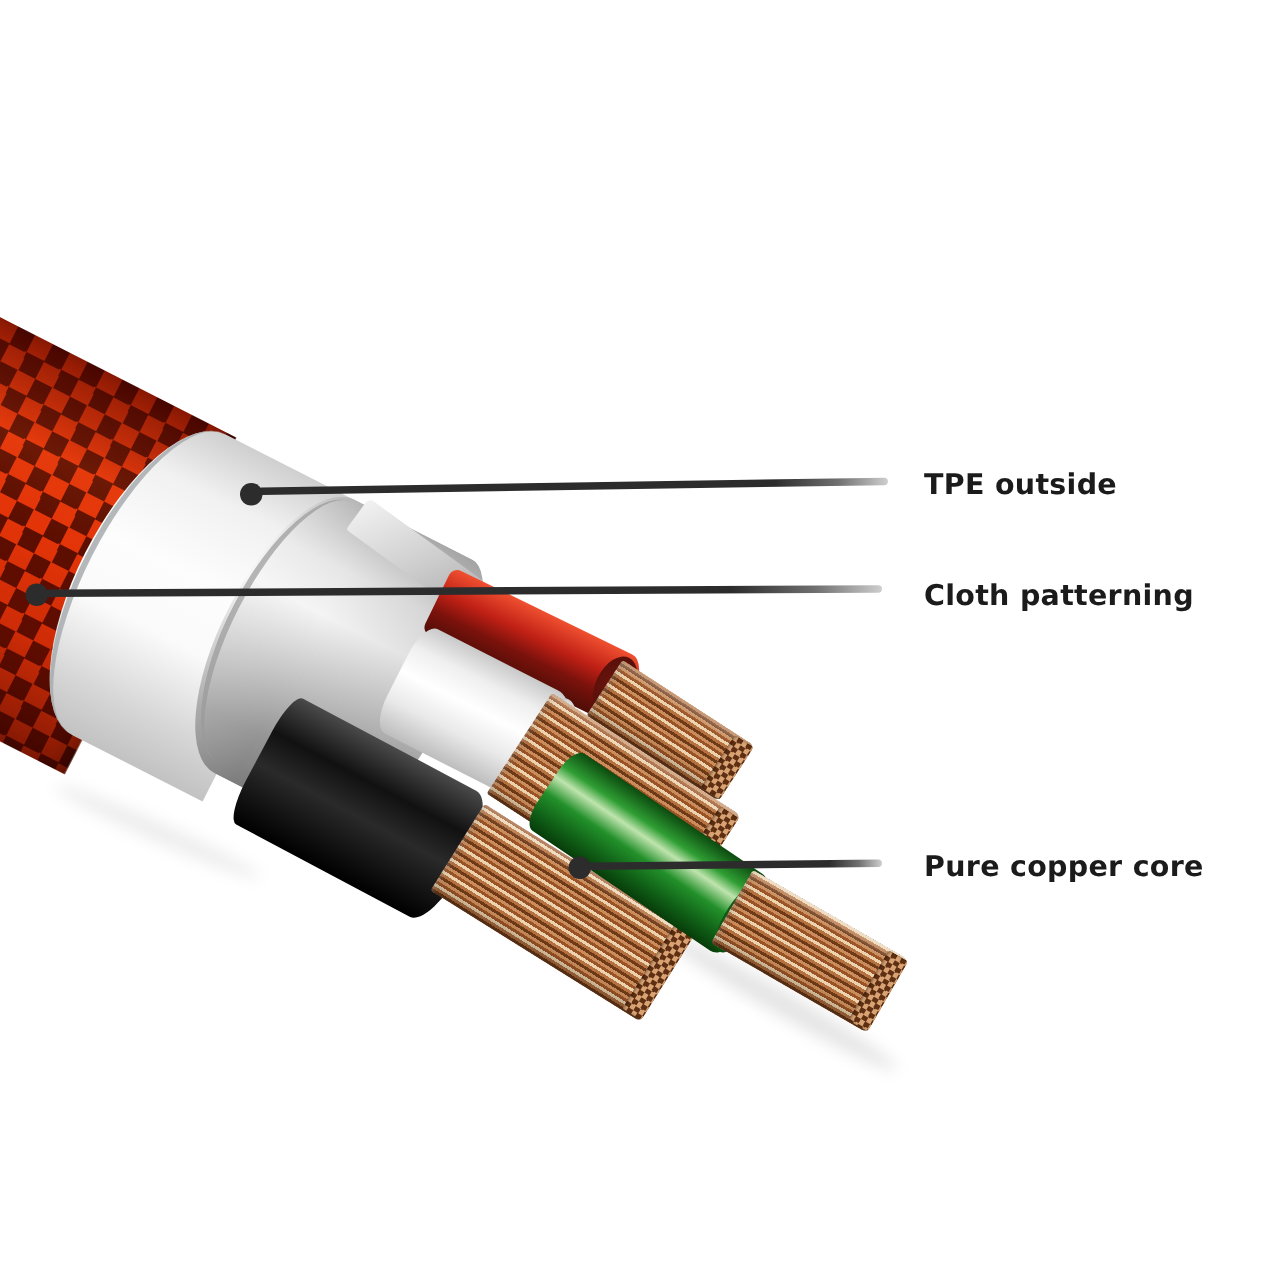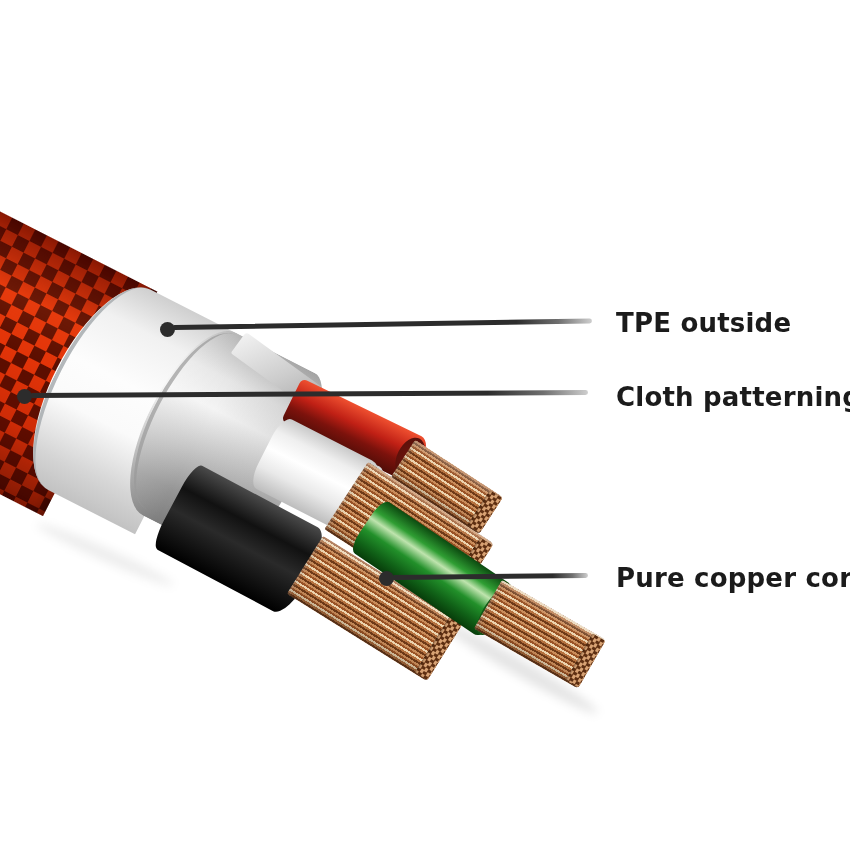--- a/index.html
+++ b/index.html
@@ -125,21 +125,21 @@
   }
   .dot-tpe{left:160px;top:322px;}
   .line-tpe{left:172px;top:325px;width:420px;transform:rotate(-0.9deg);}
   .dot-cloth{left:17px;top:389px;}
   .line-cloth{left:30px;top:393px;width:558px;transform:rotate(-0.3deg);}
   .dot-copper{left:379px;top:571px;}
   .line-copper{left:392px;top:575px;width:196px;transform:rotate(-0.6deg);}
 
   .callout-label{
     position:absolute;left:616px;z-index:21;
-    font-size:26px;font-weight:700;line-height:32px;color:var(--label-text,#1b1b1b);
+    font-size:19px;font-weight:700;line-height:32px;color:var(--label-text,#1b1b1b);
     letter-spacing:.2px;white-space:nowrap;
   }
   .label-tpe{top:307px;}
   .label-cloth{top:381px;}
   .label-copper{top:562px;}
 </style>
 </head>
 <body style="background: rgb(255, 255, 255);">
 
 <div class="stage">

